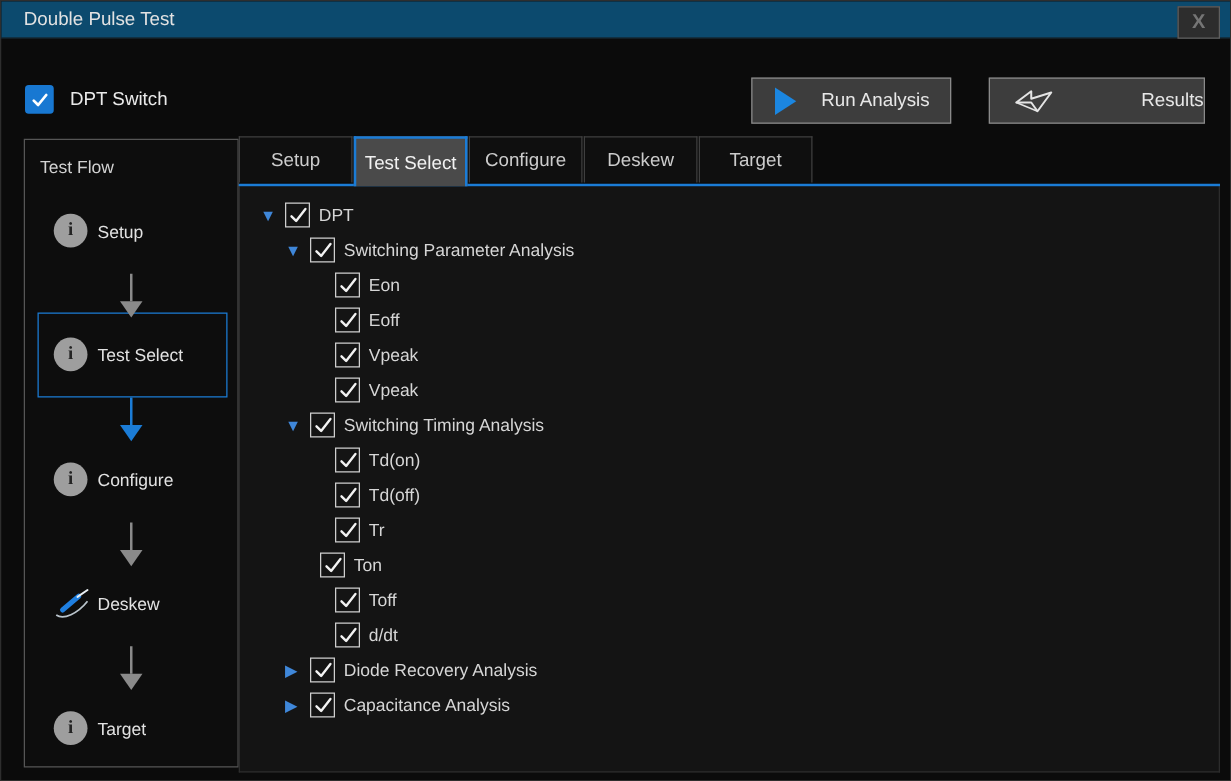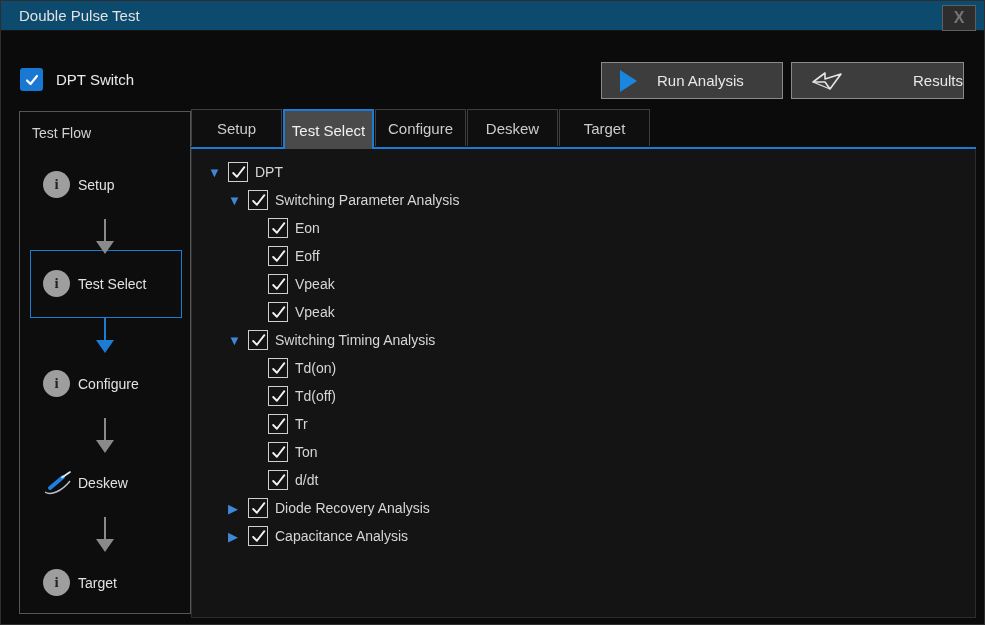--- a/index.html
+++ b/index.html
@@ -33,21 +33,21 @@
     width:23px; height:23px; border-radius:3px; background:#1878d2;
     display:flex; align-items:center; justify-content:center;
   }
   .dpt-switch .lbl { font-size:15px; color:#eaeaea; }
   .btn {
     position:absolute; top:61px; height:37px;
     background:#3d3d3d; border:1px solid #8a8a8a;
     display:flex; align-items:center; gap:14px;
     font-size:15px; color:#e8e8e8; padding-left:18px; cursor:default;
   }
-  .btn.run { left:600px; width:182px;gap:20px; }
+  .btn.run { left:600px; width:160px;gap:20px; }
   .btn.results { left:790px; width:173px;justify-content:space-between; }
   .play-tri {
     width:0; height:0;
     border-left:17px solid #1b86e0;
     border-top:11px solid transparent;
     border-bottom:11px solid transparent;
   }
   
   .flow-panel {
     position:absolute; left:18px; top:110px; width:172px; height:503px;
@@ -305,28 +305,37 @@
     </div>
     <div class="tree-row" style="padding-left:56px">
       <span class="exp-slot"></span>
       <span class="cb-tree">
         <svg width="17" height="17" viewBox="0 0 16 16">
           <path d="M3 8.5 L6.5 12 L13.5 3" stroke="#f2f2f2" stroke-width="1.8" fill="none" stroke-linecap="round" stroke-linejoin="round"></path>
         </svg>
       </span>
       <span class="tree-label">Tr</span>
     </div>
-    <div class="tree-row" style="padding-left:56px">
+    <div class="tree-row" style="padding-left:44px">
       <span class="exp-slot"></span>
       <span class="cb-tree">
         <svg width="17" height="17" viewBox="0 0 16 16">
           <path d="M3 8.5 L6.5 12 L13.5 3" stroke="#f2f2f2" stroke-width="1.8" fill="none" stroke-linecap="round" stroke-linejoin="round"></path>
         </svg>
       </span>
       <span class="tree-label">Ton</span>
+    </div>
+    <div class="tree-row" style="padding-left:56px">
+      <span class="exp-slot"></span>
+      <span class="cb-tree">
+        <svg width="17" height="17" viewBox="0 0 16 16">
+          <path d="M3 8.5 L6.5 12 L13.5 3" stroke="#f2f2f2" stroke-width="1.8" fill="none" stroke-linecap="round" stroke-linejoin="round"></path>
+        </svg>
+      </span>
+      <span class="tree-label">Toff</span>
     </div>
     <div class="tree-row" style="padding-left:56px">
       <span class="exp-slot"></span>
       <span class="cb-tree">
         <svg width="17" height="17" viewBox="0 0 16 16">
           <path d="M3 8.5 L6.5 12 L13.5 3" stroke="#f2f2f2" stroke-width="1.8" fill="none" stroke-linecap="round" stroke-linejoin="round"></path>
         </svg>
       </span>
       <span class="tree-label">d/dt</span>
     </div>

